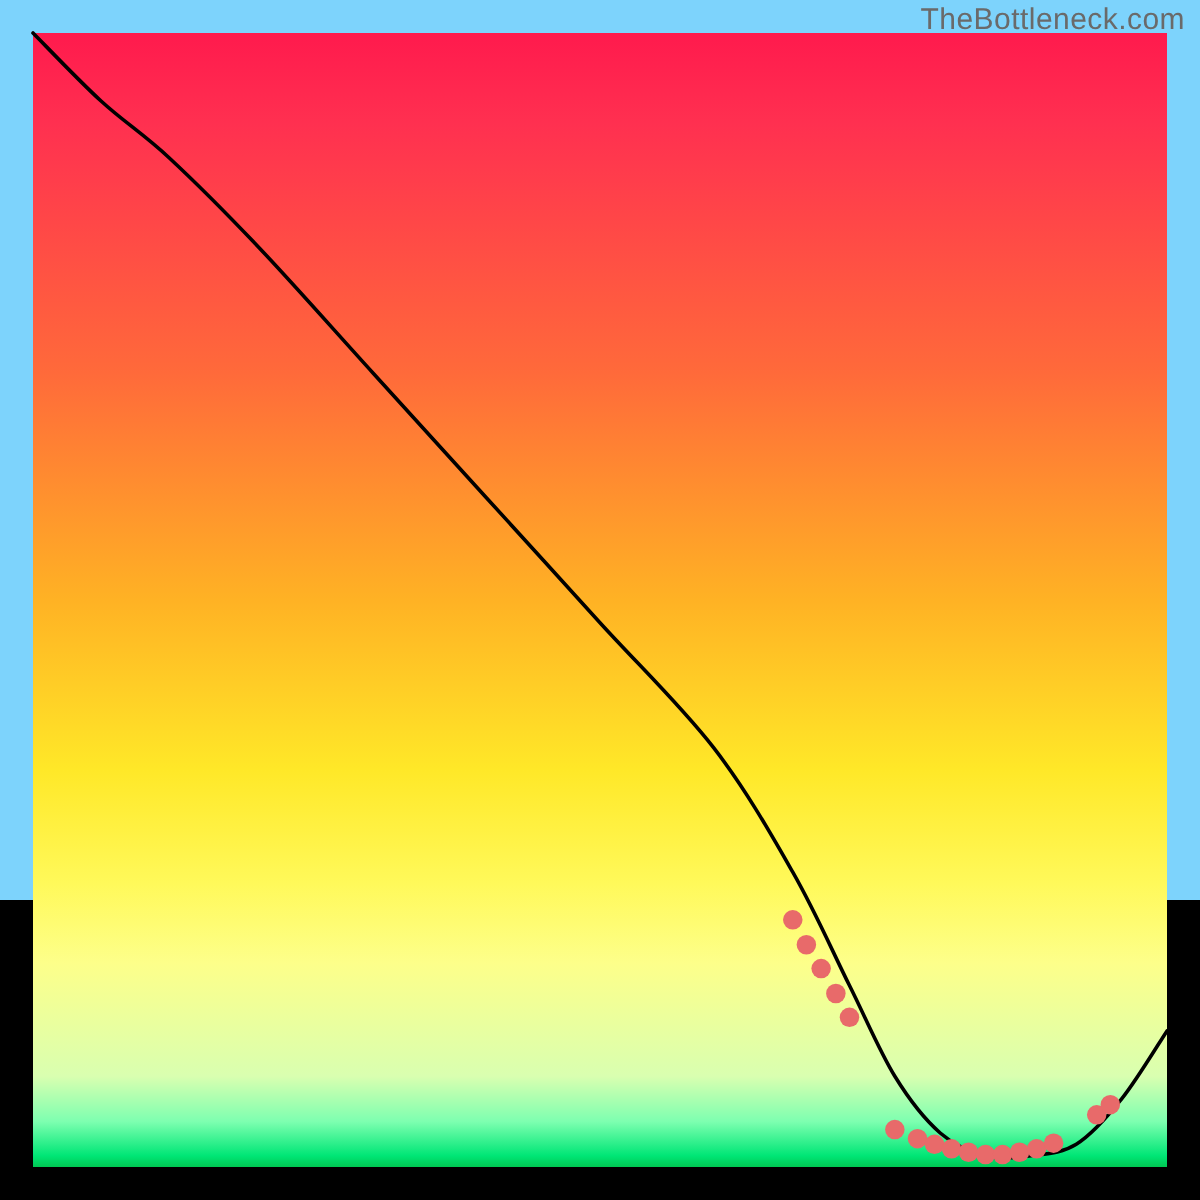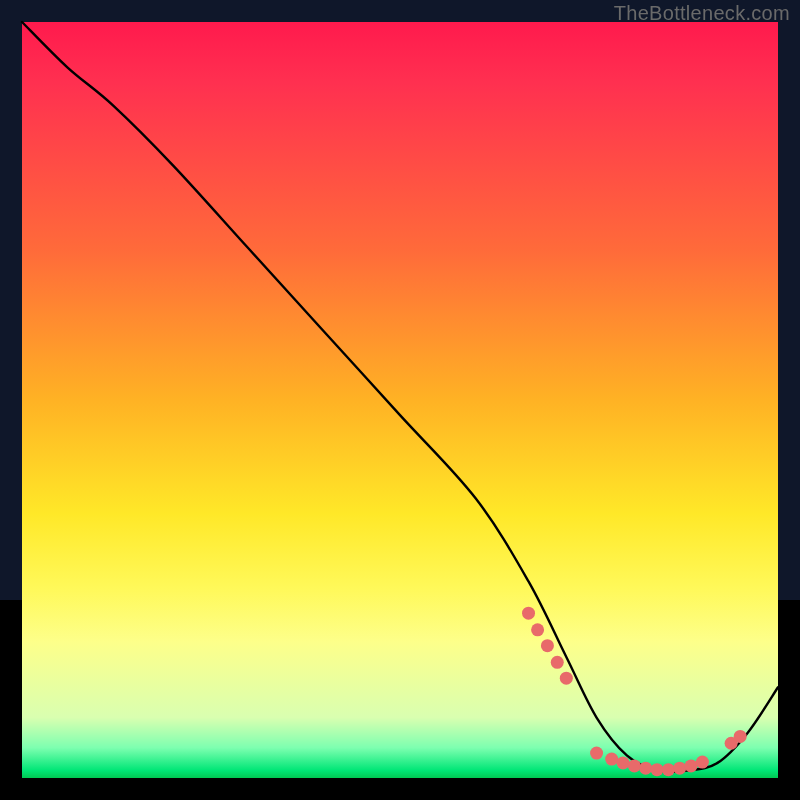--- a/index.html
+++ b/index.html
@@ -9,21 +9,21 @@
     height: 800px;
     background: #000;
     overflow: hidden;
   }
   .frame {
     position: absolute;
     left: 0;
     top: 0;
     width: 800px;
     height: 600px;
-    background: #0f172a;
+    background: #7dd3fc;
   }
   .plot {
     position: absolute;
     left: 22px;
     top: 22px;
     width: 756px;
     height: 756px;
     
     background: linear-gradient(
       to bottom,

